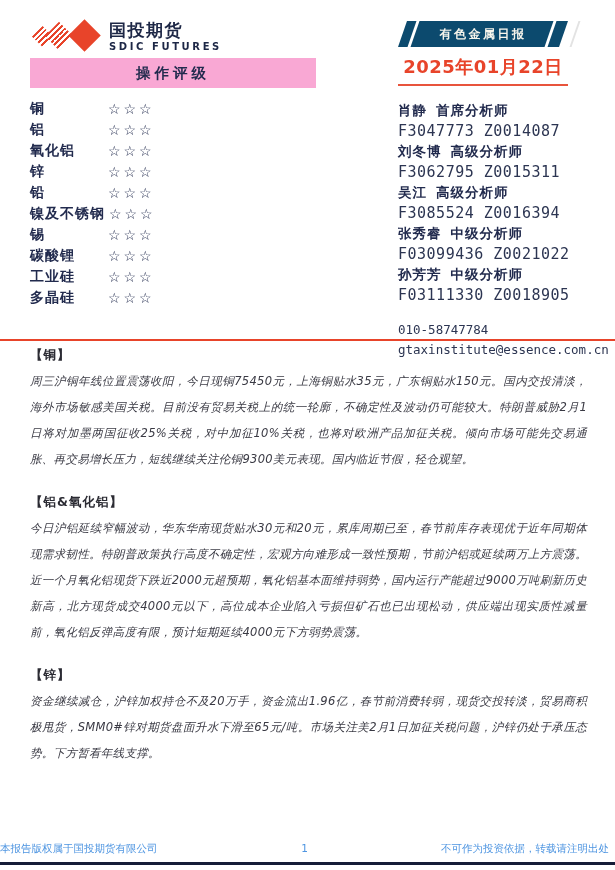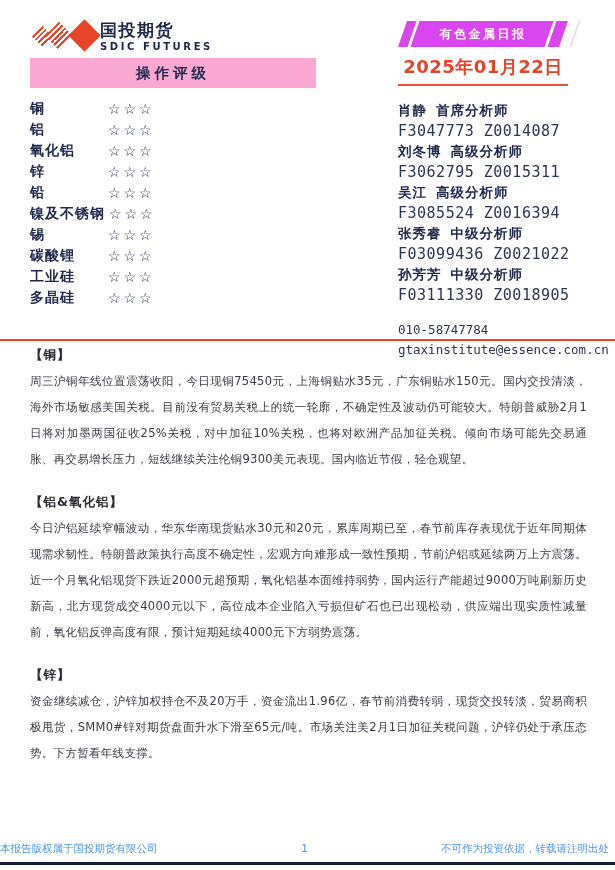--- a/index.html
+++ b/index.html
@@ -1,34 +1,34 @@
 <!DOCTYPE html>
 <html><head>
 <meta charset="utf-8">
 <style>
   * { margin:0; padding:0; box-sizing:border-box; }
   html,body { background:#ffffff; }
   body { font-family:"DejaVu Sans", sans-serif; }
   .page { position:relative; width:615px; height:870px; background:#ffffff; overflow:hidden; margin:0 auto; }
 
   
-  .logo { position:absolute; left:34px; top:17px; display:flex; align-items:center; }
+  .logo { position:absolute; left:34px; top:17px; display:flex; align-items:center; gap:9px; }
   .logo-marks { position:relative; width:66px; height:38px; }
   .dm { position:absolute; transform:rotate(45deg); }
   .dm1 { left:1px;  top:12px; width:15px; height:15px;
          background:repeating-linear-gradient(90deg,#e8442a 0 2px,#ffffff 2px 4px); }
   .dm2 { left:15px; top:9px;  width:20px; height:20px;
          background:repeating-linear-gradient(90deg,#e8442a 0 2px,#ffffff 2px 4px); }
   .dm3 { left:39px; top:7px;  width:23px; height:23px; background:#e8442a; }
   .brand-name { font-size:17px; font-weight:700; color:#1d2746; letter-spacing:1.5px; line-height:20px; }
   .brand-sub  { font-size:10px; font-weight:700; color:#1d2746; letter-spacing:2.6px; margin-top:1px; }
 
   
   .head-right { position:absolute; left:398px; top:21px; width:170px; }
-  .banner { position:relative; height:26px; background:#d946ef;
+  .banner { position:relative; height:26px; background:#0c4a6e;
             clip-path:polygon(9px 0, 100% 0, calc(100% - 9px) 100%, 0 100%); }
   .banner-text { display:block; text-align:center; line-height:26px; color:#f8f5ec;
                  font-weight:700; font-size:12px; letter-spacing:2.5px; }
   .banner-slash { position:absolute; top:-2px; height:30px; width:3px; background:#ffffff; transform:skewX(-19deg); }
   .slash-l { left:14px; }
   .slash-r { right:16px; }
   .banner-ghost { position:absolute; left:176px; top:0; height:26px; width:2px;
                   background:#e3e3e3; transform:skewX(-19deg); }
   .date { margin-top:8px; text-align:center; color:#e8442a; font-weight:700;
           font-size:18px; letter-spacing:0.5px; }
@@ -58,21 +58,21 @@
   
   .red-rule { position:absolute; left:0; top:339px; width:615px; height:2px; background:#e8442a; }
   .bottom-rule { position:absolute; left:0; top:862px; width:615px; height:3px; background:#161d38; }
 
   
   .content { position:absolute; left:30px; top:346px; width:557px; }
   .content section { margin-bottom:21px; }
   .content h3 { font-size:12.5px; font-weight:700; color:#2b2b33; margin:0 0 4px 0;
                 line-height:18px; letter-spacing:1px; }
   .content p { margin:0; font-size:11.5px; line-height:26px; color:#3a3a44;
-               text-align:justify; letter-spacing:0.3px; }
+               text-align:justify; letter-spacing:0.3px;font-style:italic; }
 
   
   .footer { position:absolute; left:0; right:6px; top:842px; height:16px;
             font-size:10.5px; color:#4e95e1; }
   .f-left { float:left; }
   .f-right { float:right; }
   .f-page { position:absolute; left:50%; transform:translateX(-50%); }
 </style>
 </head>
 <body>

